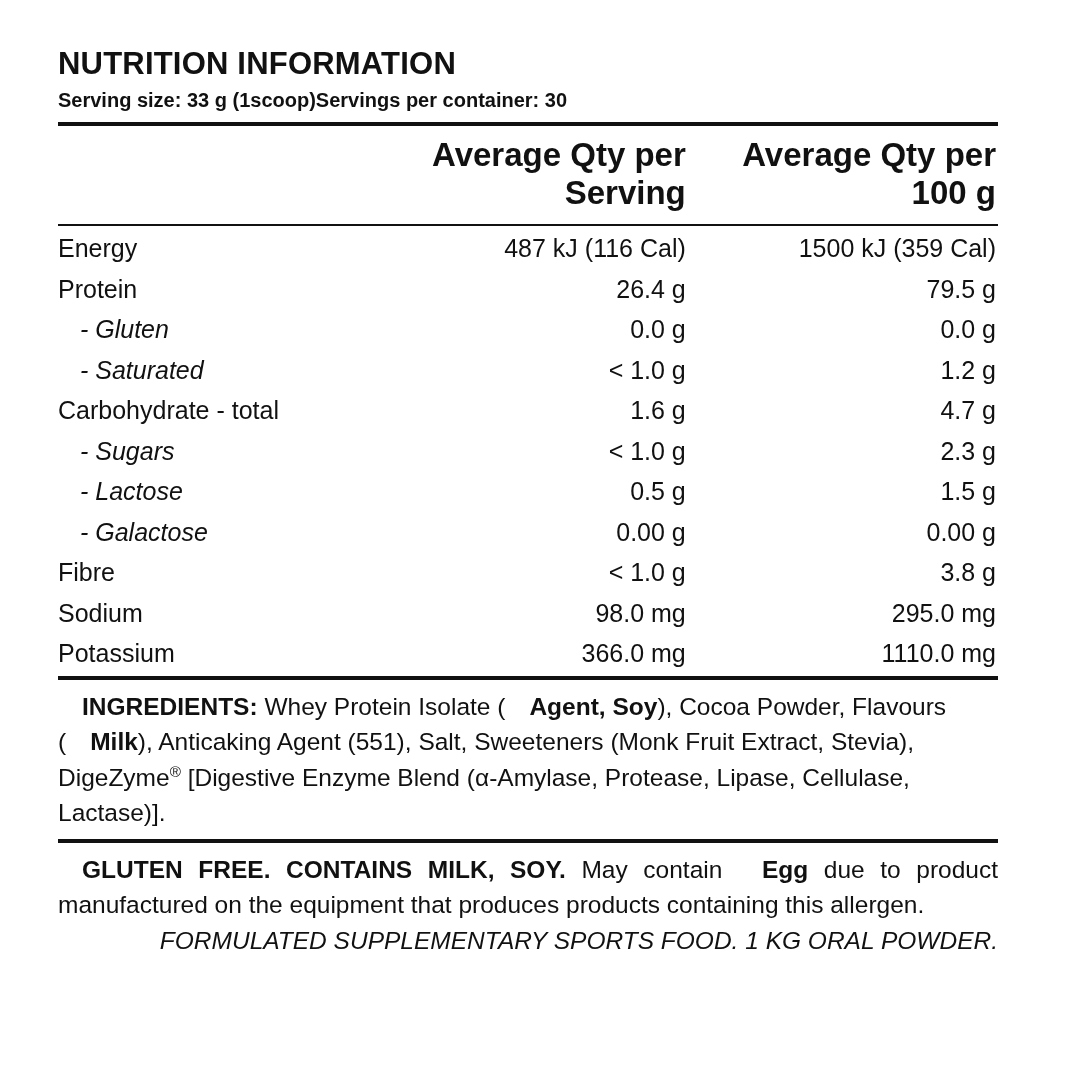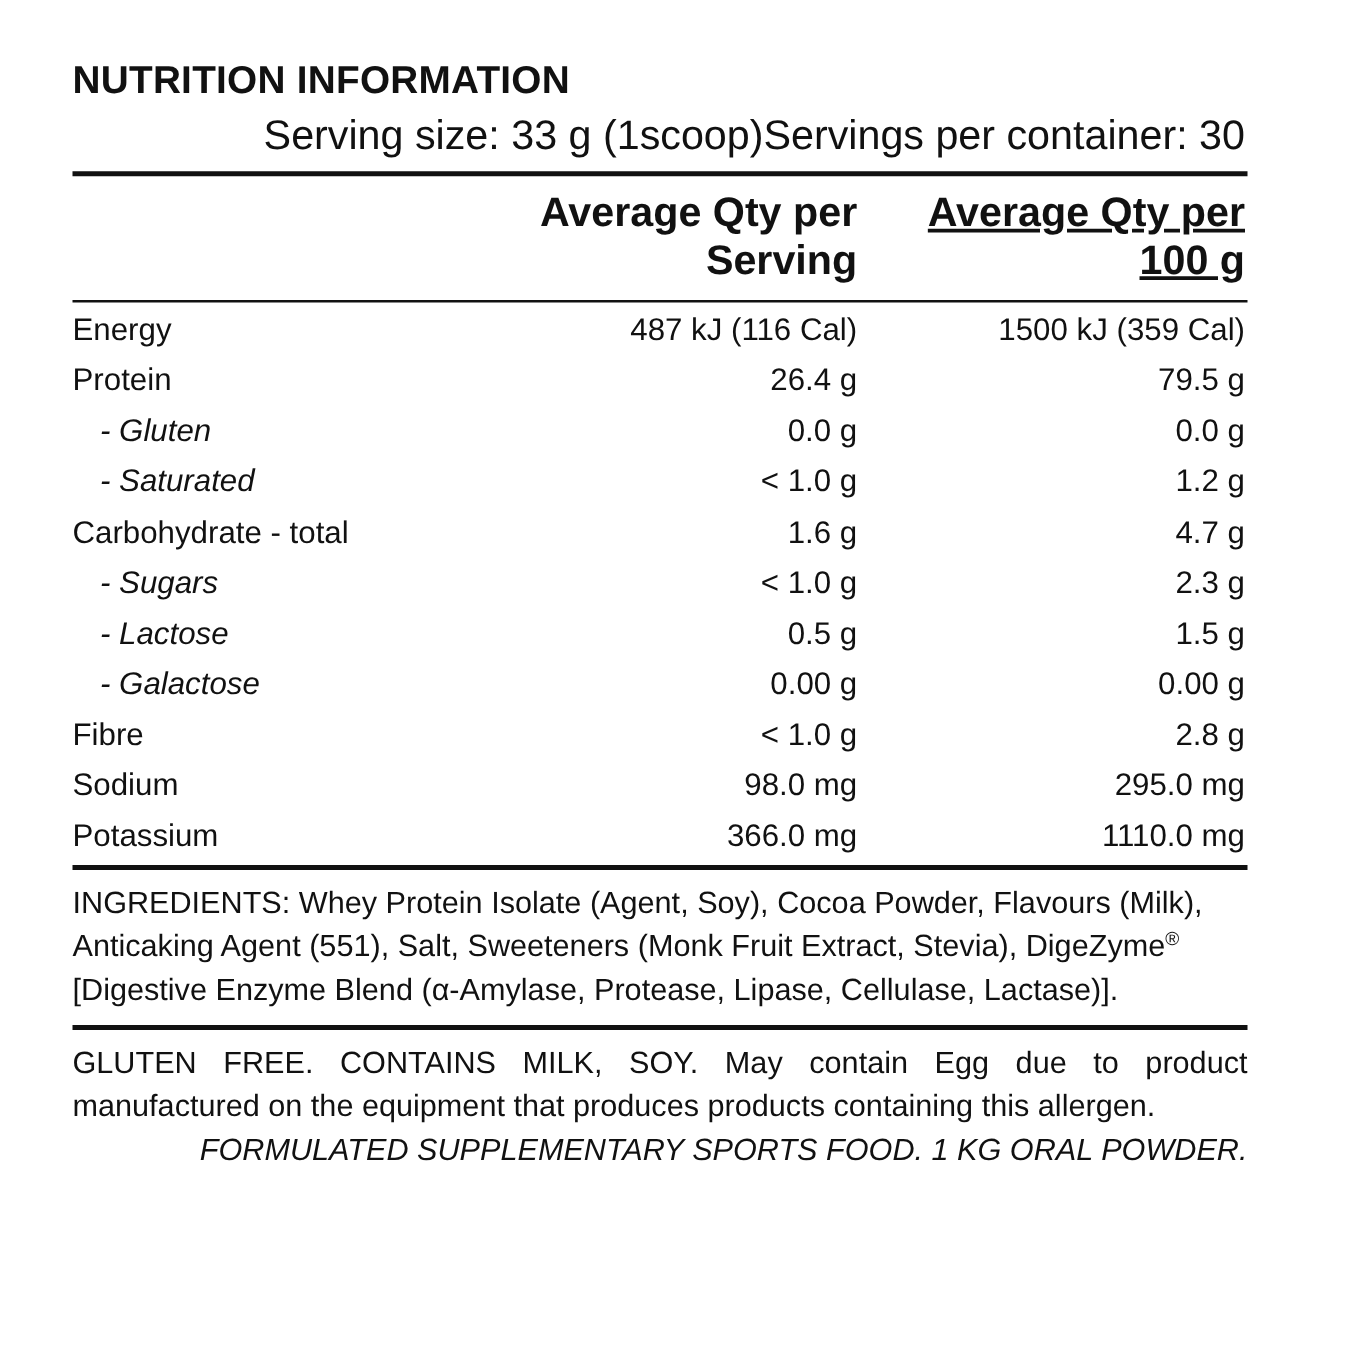--- a/index.html
+++ b/index.html
@@ -22,25 +22,26 @@
   }
   .title {
     font-size: 31px;
     font-weight: bold;
     letter-spacing: 0.2px;
     margin: 0 0 6px 0;
     line-height: 1.15;
   }
   .serving-row {
     display: flex;
-    justify-content: flex-end;
+    justify-content: flex-start;
     align-items: baseline;
-    font-size: 33px;
+    font-size: 20px;
     line-height: 1.2;
     padding-bottom: 10px;
+    font-weight: bold;
   }
   .serving-right {
     padding-right: 2px;
   }
   .rule-thick {
     border-top: 4px solid #111111;
   }
   .rule-thin {
     border-top: 2px solid #111111;
   }
@@ -50,21 +51,21 @@
     font-size: 25px;
   }
   table.nutri th {
     font-weight: bold;
     text-align: right;
     padding: 10px 2px 10px 0;
     font-size: 33px;
   }
   table.nutri th.blank { width: 34%; }
   table.nutri th.c1 { width: 33%; }
-  table.nutri th.c2 { width: 33%; text-decoration: underline; }
+  table.nutri th.c2 { width: 33%; }
   table.nutri td {
     padding: 2.5px 0 2.5px 0;
     vertical-align: baseline;
     line-height: 1.42;
   }
   table.nutri td.label { text-align: left; }
   table.nutri td.val { text-align: right; padding-right: 2px; }
   td.label.indent { padding-left: 22px; font-style: italic; }
   .head-sep td { padding: 0; }
   .section {
@@ -75,21 +76,21 @@
   .ingredients {
     text-align: left;
   }
   .allergen {
     text-align: justify;
   }
   .allergen .lastline {
     text-align: right;
     font-style: italic;
   }
-  b { font-weight: normal; }
+  b { font-weight: bold; margin-left: 24px; }
   sup { font-size: 0.62em; vertical-align: super; }
   .spacer-2 { height: 2px; }
 </style>
 </head>
 <body>
 
 <div class="panel">
 
   <div class="title">NUTRITION INFORMATION</div>
 
@@ -150,21 +151,21 @@
           <td class="val">1.5 g</td>
         </tr>
       <tr>
           <td class="label indent">- Galactose</td>
           <td class="val">0.00 g</td>
           <td class="val">0.00 g</td>
         </tr>
       <tr>
           <td class="label">Fibre</td>
           <td class="val">&lt; 1.0 g</td>
-          <td class="val">2.8 g</td>
+          <td class="val">3.8 g</td>
         </tr>
       <tr>
           <td class="label">Sodium</td>
           <td class="val">98.0 mg</td>
           <td class="val">295.0 mg</td>
         </tr>
       <tr>
           <td class="label">Potassium</td>
           <td class="val">366.0 mg</td>
           <td class="val">1110.0 mg</td>

